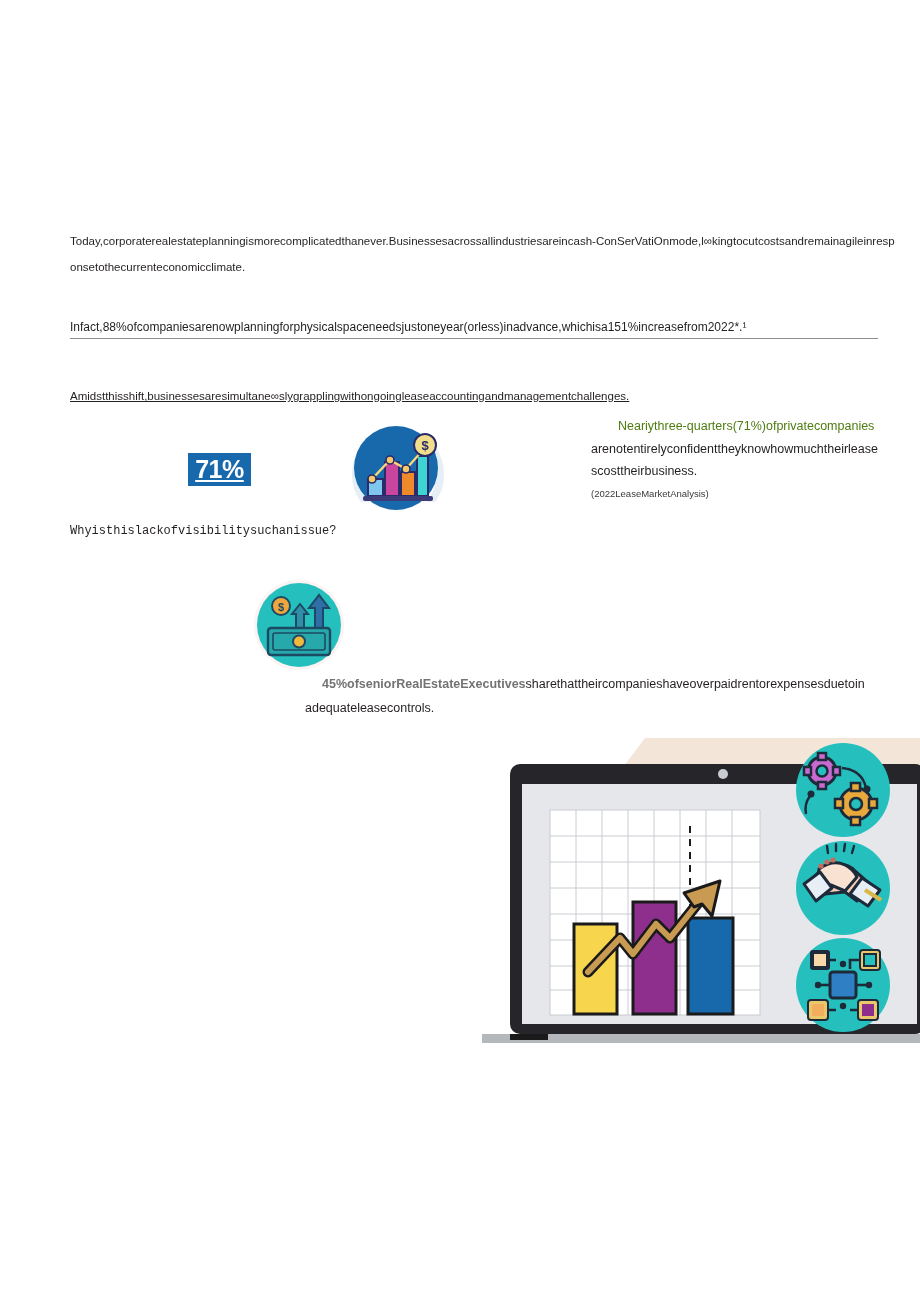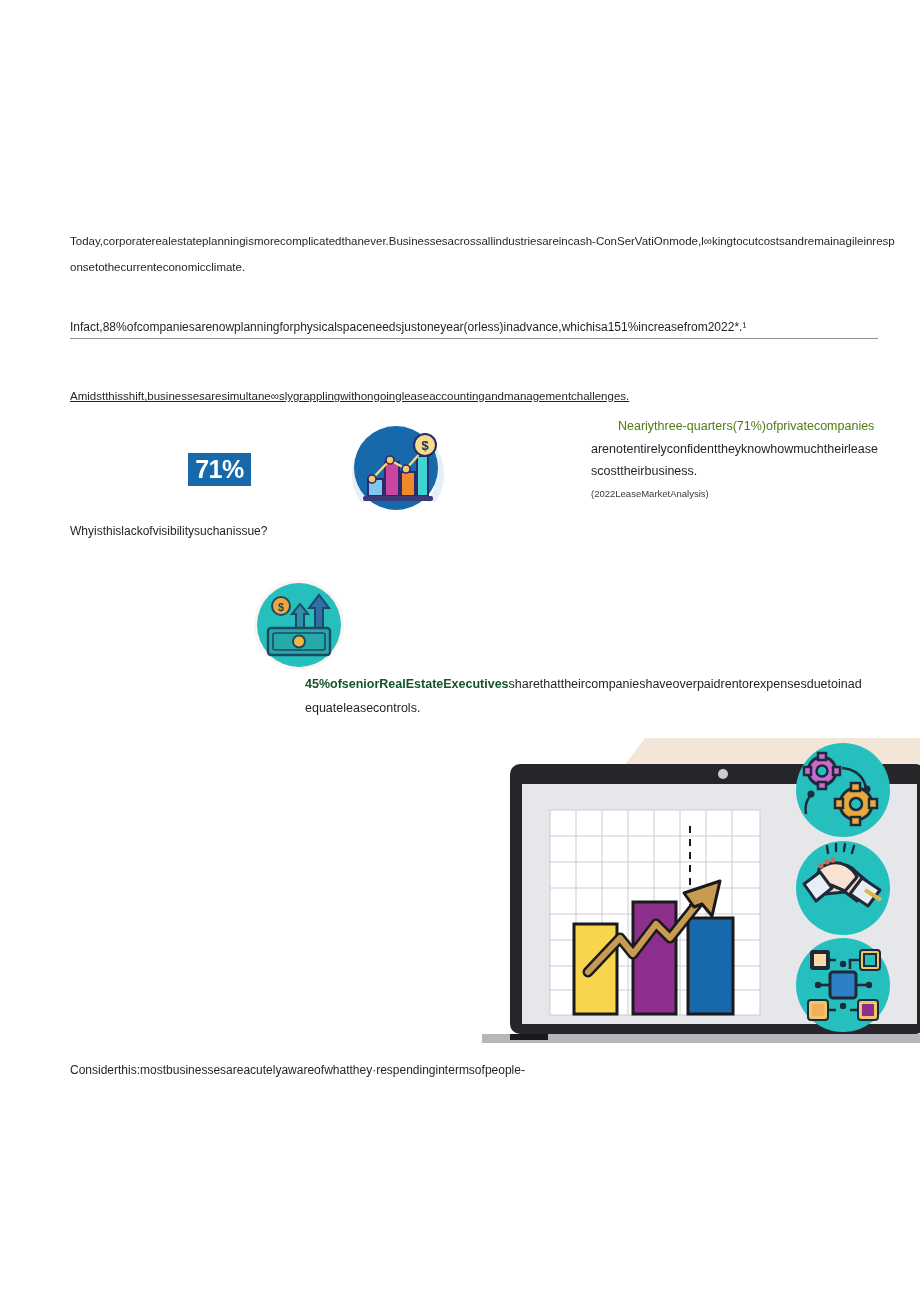--- a/index.html
+++ b/index.html
@@ -37,21 +37,21 @@
   .para {
     position: absolute;
     font-size: 11.5px;
     line-height: 26px;
     color: #231f20;
     word-break: break-all;
   }
   #para-intro { left: 70px; top: 228px; width: 830px; }
   #para-fact  { left: 70px; top: 297px; width: 830px; font-size: 12px; line-height: 21px; margin-top: 20px; }
   #para-amidst{ left: 70px; top: 383px; width: 830px; font-size: 11.5px; text-decoration: underline; }
-  #para-why   { left: 70px; top: 518px; width: 500px; font-size: 12px; }
+  #para-why   { left: 70px; top: 518px; width: 500px; font-size: 12px; font-family: Liberation Mono, monospace; }
   #para-consider { left: 70px; top: 1057px; width: 700px; font-size: 12px; }
 
   .rule {
     position: absolute;
     left: 70px;
     top: 338px;
     width: 808px;
     height: 1px;
     background: #8e8e8e;
   }
@@ -64,20 +64,21 @@
     width: 63px;
     height: 33px;
     background: #1769ab;
     color: #ffffff;
     font-size: 25px;
     font-weight: bold;
     display: flex;
     align-items: center;
     justify-content: center;
     letter-spacing: -0.5px;
+    text-decoration: underline;
   }
 
   
   .icon-circle { position: absolute; }
 
   #icon-chart-money { left: 343px; top: 424px; width: 106px; height: 88px; }
   #icon-money-growth { left: 252px; top: 578px; width: 94px; height: 94px; }
 
   
   #stat-block-71 {
@@ -105,21 +106,21 @@
   #stat-block-45 {
     position: absolute;
     left: 305px;
     top: 672px;
     width: 560px;
     font-size: 12.5px;
     line-height: 24px;
     color: #231f20;
     word-break: break-all;
   }
-  #stat-block-45 .hl { color: #14532d; font-weight: bold; }
+  #stat-block-45 .hl { color: #737373; font-weight: bold; margin-left: 17px; }
 
   
   #laptop-illustration {
     position: absolute;
     left: 470px;
     top: 738px;
     width: 450px;
     height: 325px;
   }
 </style>
@@ -295,15 +296,14 @@
         <rect x="388" y="262" width="20" height="20" rx="3" fill="#e8c86a" stroke="#1d2a3a" stroke-width="2"></rect>
         <rect x="392" y="266" width="12" height="12" fill="#8e2f8e"></rect>
         <circle cx="373" cy="226" r="3.2" fill="#1d2a3a"></circle>
         <circle cx="373" cy="268" r="3.2" fill="#1d2a3a"></circle>
         <circle cx="348" cy="247" r="3.2" fill="#1d2a3a"></circle>
         <circle cx="399" cy="247" r="3.2" fill="#1d2a3a"></circle>
       </g>
     </svg>
   </div>
 
-  <div class="para" id="para-consider">Considerthis:mostbusinessesareacutelyawareofwhatthey·respendingintermsofpeople-</div>
 
 </div>
 
 </body></html>

